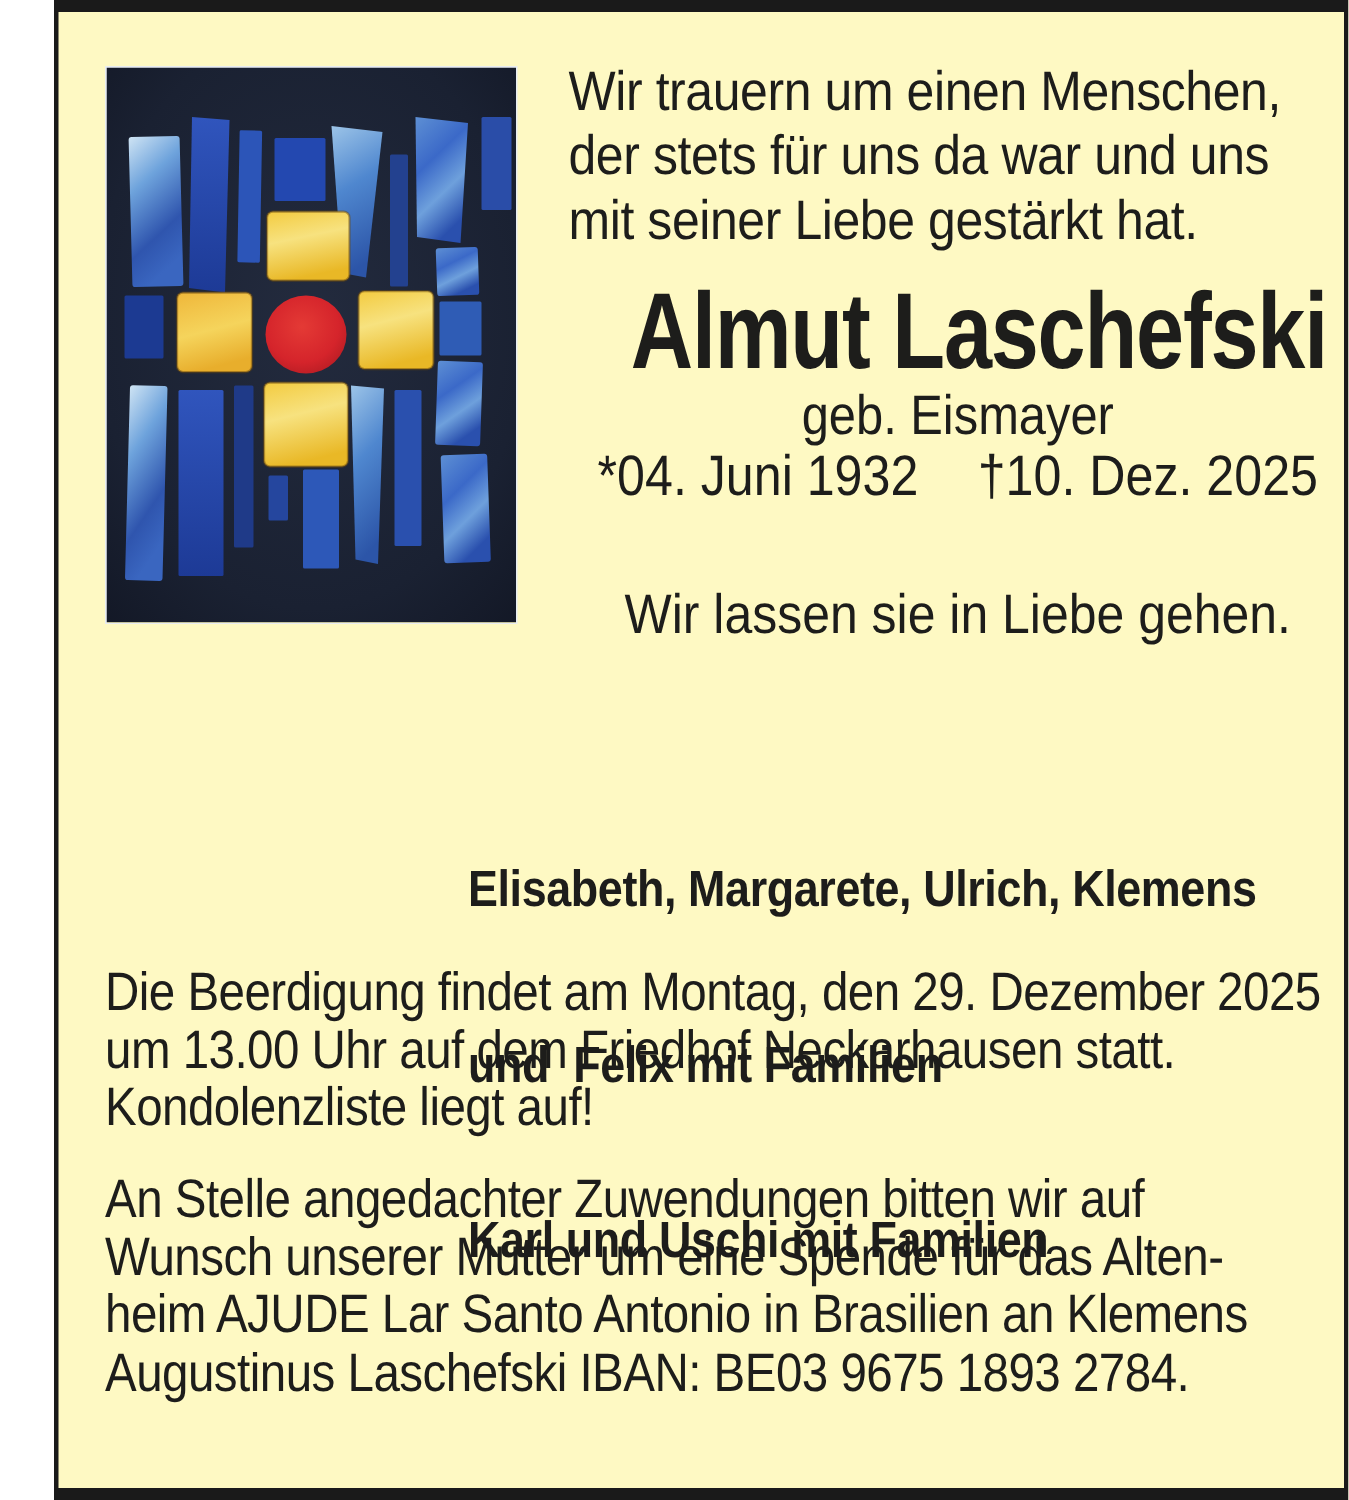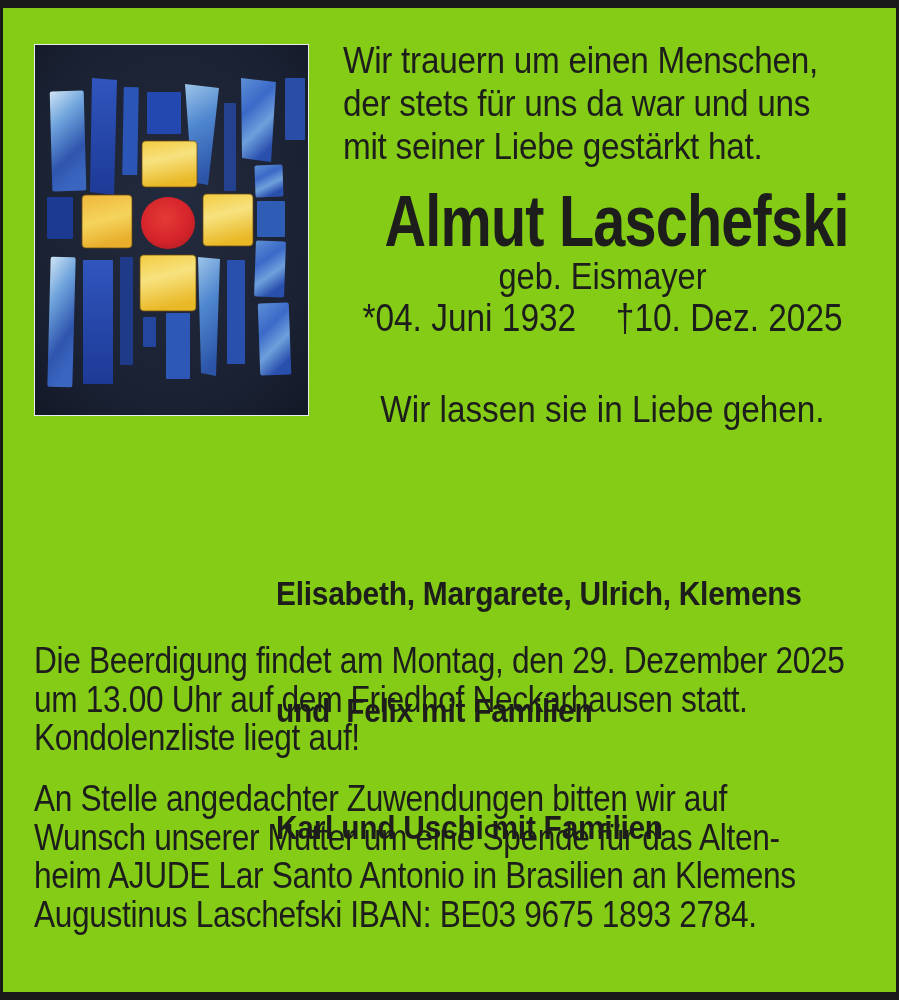--- a/index.html
+++ b/index.html
@@ -1,23 +1,23 @@
 <!DOCTYPE html>
 <html><head>
 <meta charset="utf-8">
 <style>
   html, body { margin: 0; padding: 0; background: #ffffff; }
   body {
     width: 899px; height: 1000px; position: relative; overflow: hidden;
     font-family: "Liberation Sans", sans-serif; color: #1d1d1b;
   }
   .ad {
-    position: absolute; inset: 0; box-sizing: border-box; background: #84cc16;
+    position: absolute; inset: 0; box-sizing: border-box; background: #fef9c3;
     border-top: 8px solid #1a1a1a; border-bottom: 8px solid #1a1a1a;
-    border-left: 3px solid #1a1a1a; border-right: 3px solid #1a1a1a;
+    border-left: 3px solid #1a1a1a; border-right: 3px solid #1a1a1a; margin-left: 36px;
   }
   .artwork {
     position: absolute; left: 32px; top: 37px; width: 273px; height: 370px;
     box-shadow: 0 0 0 1px #e8edf2;
   }
   .artwork svg { display: block; width: 100%; height: 100%; }
 
   .intro {
     position: absolute; left: 340px; top: 31px;
     font-size: 37px; line-height: 43px; letter-spacing: -0.3px;

